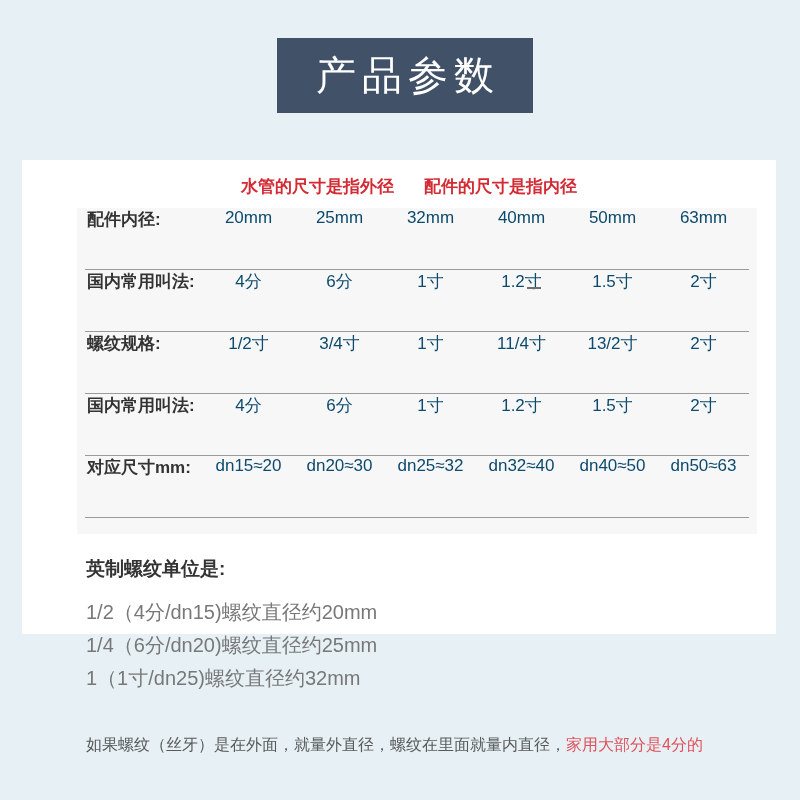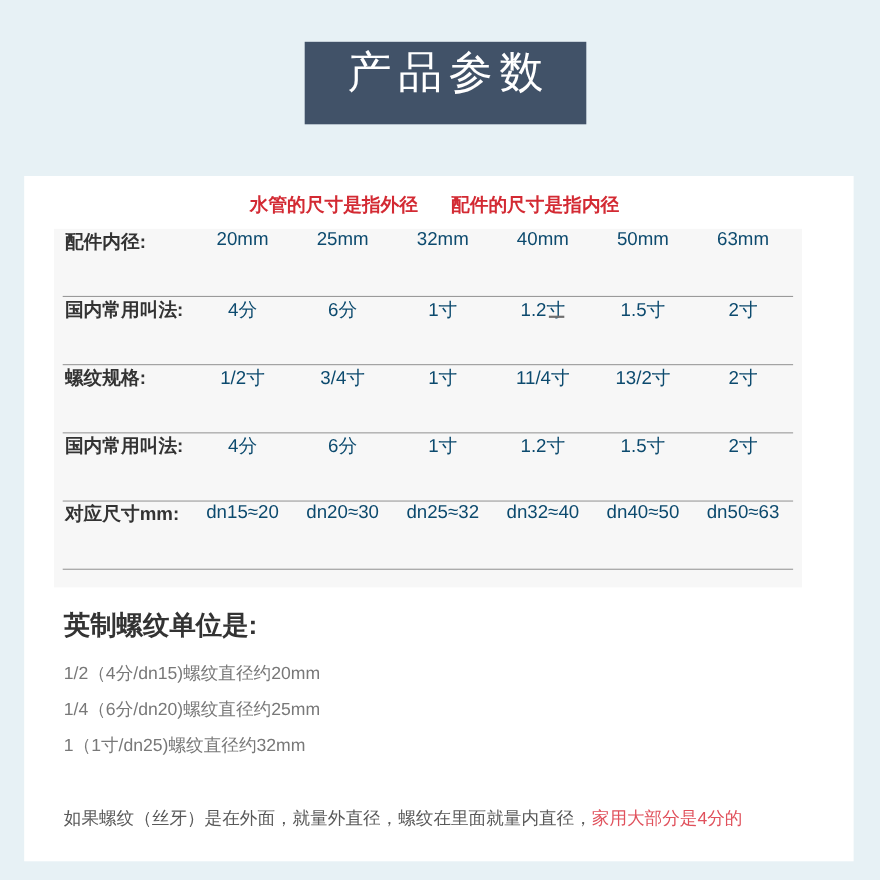--- a/index.html
+++ b/index.html
@@ -12,37 +12,37 @@
     width:800px;height:800px;
     background:#e7f1f5;
     overflow:hidden;
   }
   
   .title-banner{
     position:absolute;
     left:277px;top:38px;
     width:256px;height:75px;
     background:#415268;
-    display:flex;justify-content:center;
+    display:flex;align-items:center;justify-content:center;
   }
   .title-banner .title-text{
     color:#ffffff;
     font-size:40px;
     letter-spacing:6px;
     padding-left:6px; 
     white-space:nowrap;
   }
   
   .card{
     position:absolute;
     left:22px;top:160px;
-    width:754px;height:623px;
+    width:754px;height:474px;
     background:#ffffff;
     box-sizing:border-box;
-    padding:16px 44px 0 36px;
+    padding:16px 44px 0 64px;
   }
   .subtitle{
     text-align:center;
     color:#d32a33;
     font-weight:bold;
     font-size:17px;
     height:22px;line-height:22px;
     white-space:nowrap;
   }
   .subtitle .sub2{margin-left:30px;}
@@ -81,28 +81,28 @@
   }
   .stray-dash{
     position:absolute;
     left:450px;top:79px;
     width:14px;height:2px;
     background:#6f6f6f;
   }
   
   .imperial-heading{
     margin-top:22px;
-    font-size:24px;
+    font-size:19px;
     font-weight:bold;
     color:#333333;
     height:26px;line-height:26px;
   }
   .imperial-lines{
     margin-top:14px;
-    font-size:16px;
+    font-size:20px;
     color:#787878;
   }
   .imperial-line{
     height:33px;line-height:33px;
     white-space:nowrap;
   }
   
   .note{
     margin-top:36px;
     font-size:16px;

